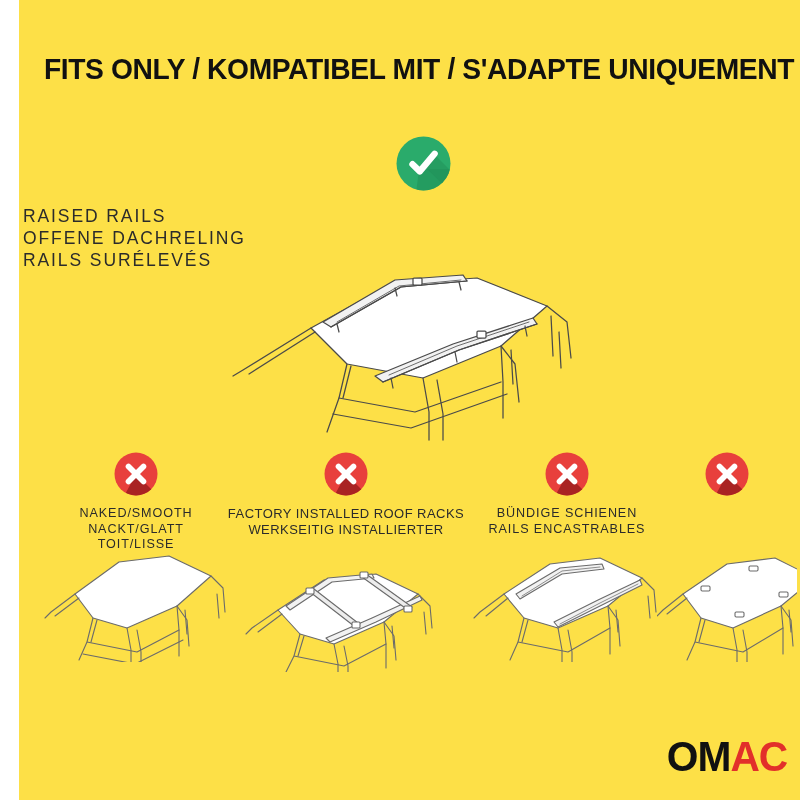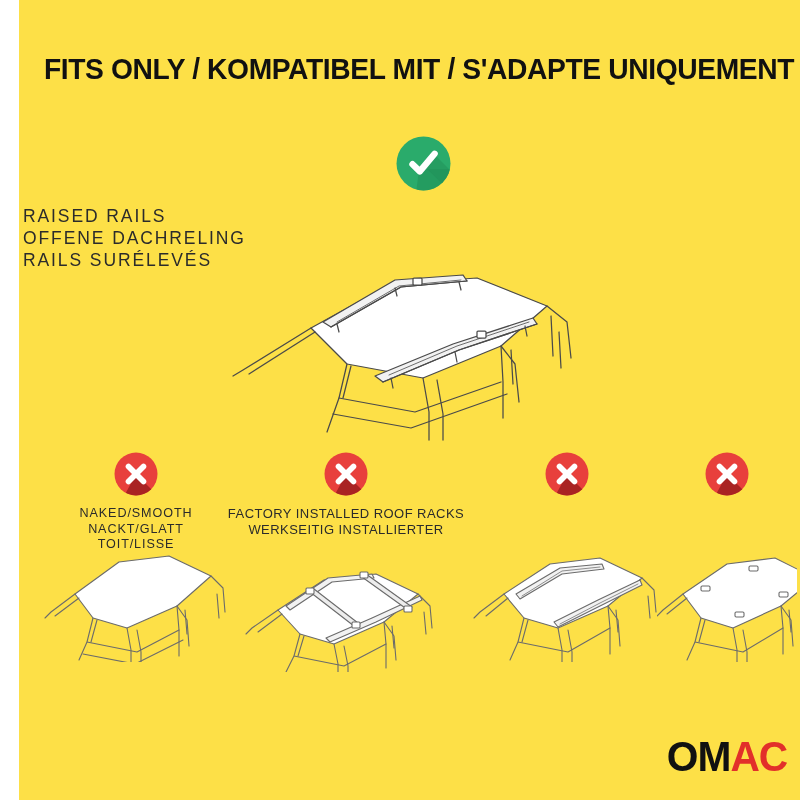--- a/index.html
+++ b/index.html
@@ -325,20 +325,22 @@
           <g clip-path="url(#c3)">
             <path d="M22 22 L44 44 L44 48 L8 48 Z" fill="#9e1f1f" opacity="0.85"></path>
           </g>
           <g stroke="#ffffff" stroke-width="5.6" stroke-linecap="round">
             <line x1="14.5" y1="14.5" x2="29.5" y2="29.5"></line>
             <line x1="29.5" y1="14.5" x2="14.5" y2="29.5"></line>
           </g>
         </svg>
       </div>
       <div class="no-labels">
+        <div>BÜNDIGE SCHIENEN</div>
+        <div>RAILS ENCASTRABLES</div>
       </div>
       <div class="no-art">
         <svg width="198" height="112" viewBox="0 0 198 112" aria-hidden="true">
           <g fill="none" stroke="#6b6b6b" stroke-width="1.1" stroke-linejoin="round" stroke-linecap="round">
             <path d="M36 44 L82 14 L132 8 L174 28 L140 56 L90 78 L56 68 Z" fill="#ffffff"></path>
             <path d="M36 44 L12 62 L6 68"></path>
             <path d="M40 48 L18 66"></path>
             <path d="M56 68 L50 92 L42 110"></path>
             <path d="M60 70 L54 92"></path>
             <path d="M174 28 L186 40 L188 62"></path>

